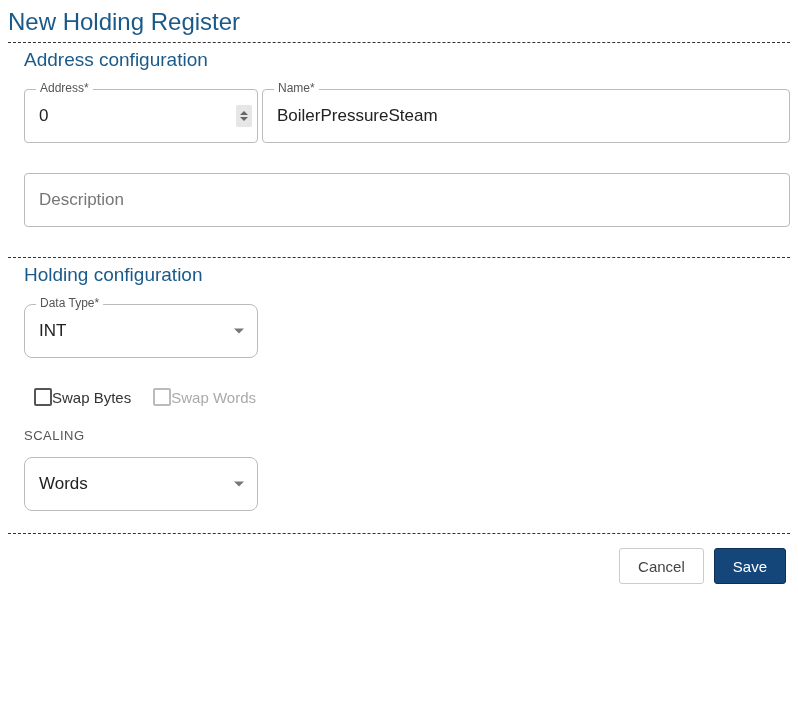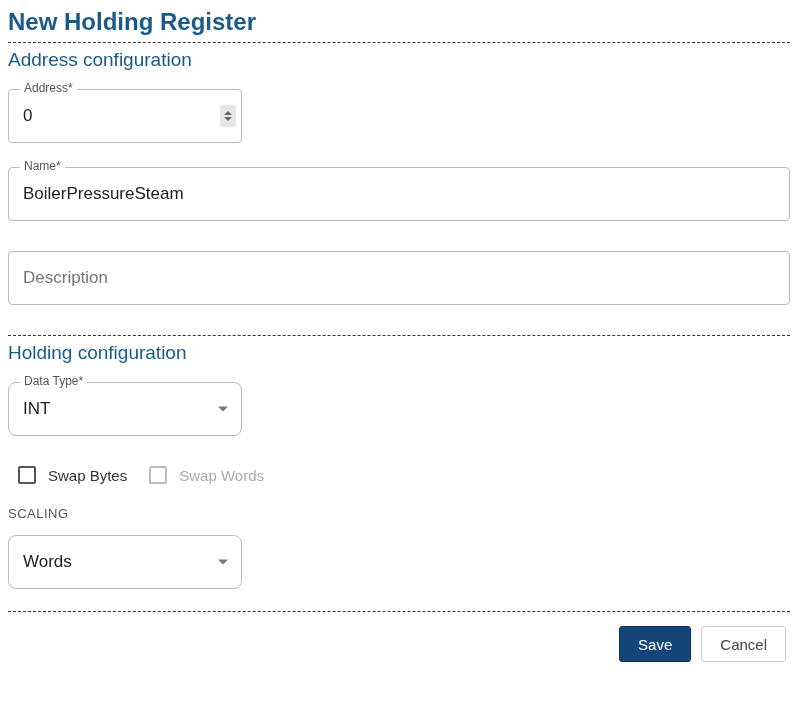--- a/index.html
+++ b/index.html
@@ -9,39 +9,38 @@
 }
 body {
   font-family: "Segoe UI", Arial, sans-serif;
   background: #fff;
   padding: 8px;
   width: 798px;
 }
 .page-title {
   color: #1a5a8a;
   font-size: 24px;
-  font-weight: 700;
+  font-weight: 400;
   margin-bottom: 6px;
 }
 .dashed-sep {
   border: none;
   border-top: 1px dashed #333;
   margin: 0 0 6px 0;
 }
 .section-title {
   color: #1a5a8a;
   font-size: 19px;
   font-weight: 400;
   margin-bottom: 18px;
 }
 .row {
   display: flex;
-  gap: 24px;
+  gap: 4px;
   margin-bottom: 30px;
-  flex-direction: column;
 }
 .control {
   position: relative;
 }
 .control.small {
   width: 234px;
 }
 .control.grow {
   flex: 1;
 }
@@ -135,21 +134,20 @@
 .check-row {
   display: flex;
   gap: 22px;
   align-items: center;
   margin-bottom: 22px;
   padding-left: 10px;
 }
 .check-item {
   display: flex;
   align-items: center;
-  gap: 12px;
 }
 .checkbox {
   width: 18px;
   height: 18px;
   border: 2px solid #555;
   border-radius: 2px;
   cursor: pointer;
 }
 .checkbox.disabled {
   border-color: #bbb;
@@ -182,20 +180,21 @@
   color: #fff;
   border-color: #0d3056;
 }
 .btn-secondary {
   background: #fff;
   color: #444;
   border-color: #ccc;
 }
 .section-block {
   margin-bottom: 22px;
+  margin-left: 16px;
 }
 </style>
 </head>
 <body>
 
 <h1 class="page-title">New Holding Register</h1>
 <hr class="dashed-sep">
 
 <div class="section-block">
   <h2 class="section-title">Address configuration</h2>
@@ -256,15 +255,15 @@
         <span>Words</span>
       </div>
       <div class="select-caret"></div>
     </div>
   </div>
 </div>
 
 <hr class="dashed-sep">
 
 <div class="footer">
+  <button class="btn btn-secondary">Cancel</button>
   <button class="btn btn-primary">Save</button>
-  <button class="btn btn-secondary">Cancel</button>
 </div>
 
 </body></html>

